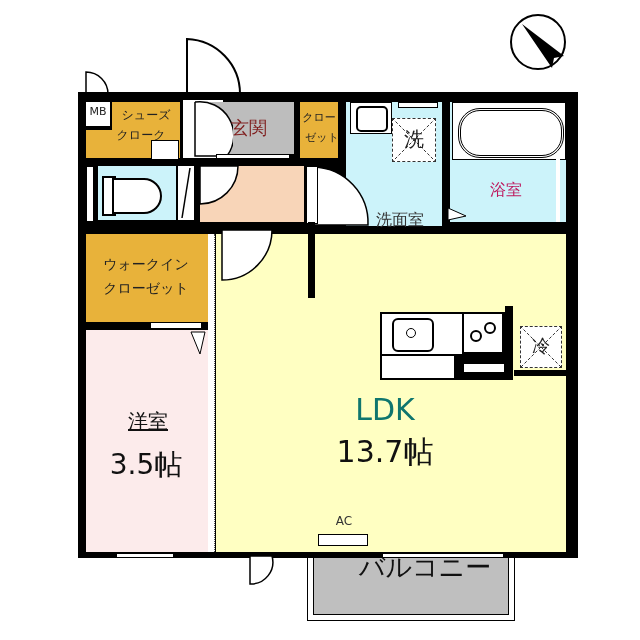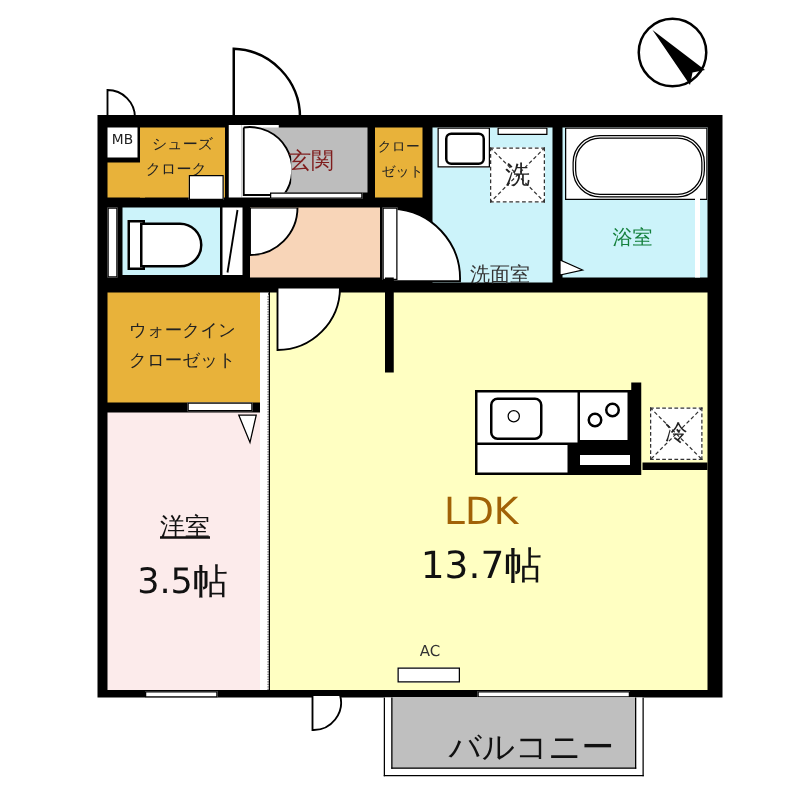--- a/index.html
+++ b/index.html
@@ -66,21 +66,21 @@
 <div class="lbl" style="left:392px;top:126px;width:44px;font-size:20px;color:#222;">洗</div>
 <div class="lbl" style="left:358px;top:180px;width:84px;font-size:16px;color:#333;margin-top:30px;">洗面室</div>
 <div class="win" style="left:398px;top:102px;width:40px;height:6px;"></div>
 <svg class="abs" style="left:310px;top:165px" width="60" height="62">
   <path d="M4 2 L4 60 L58 60 A56 56 0 0 0 4 2" fill="#fff" stroke="#000" stroke-width="1.5"></path>
 </svg>
 
 <div class="room" style="left:450px;top:102px;width:116px;height:120px;background:#CCF3FA;"></div>
 <div class="room" style="left:452px;top:102px;width:112px;height:56px;background:#fff;border:1px solid #000;"></div>
 <div class="room" style="left:458px;top:108px;width:100px;height:44px;background:#fff;border:3px double #000;border-radius:22px;"></div>
-<div class="lbl" style="left:466px;top:180px;width:80px;font-size:16px;color:#15803d;">浴室</div>
+<div class="lbl" style="left:466px;top:180px;width:80px;font-size:16px;color:#be185d;">浴室</div>
 <svg class="abs" style="left:446px;top:206px" width="22" height="18">
   <polygon points="2,2 2,14 20,10" fill="#fff" stroke="#000" stroke-width="1"></polygon>
 </svg>
 <div class="win" style="left:556px;top:158px;width:4px;height:64px;border:none;background:#fff;"></div>
 
 <div class="room" style="left:98px;top:166px;width:78px;height:54px;background:#CCF3FA;"></div>
 <div class="room" style="left:86px;top:166px;width:6px;height:54px;background:#fff;border:1px solid #000;"></div>
 <div class="room" style="left:102px;top:176px;width:10px;height:36px;background:#fff;border:2px solid #000;"></div>
 <div class="room" style="left:112px;top:178px;width:46px;height:32px;background:#fff;border:2px solid #000;border-radius:0 18px 18px 0;"></div>
 <div class="room" style="left:178px;top:166px;width:16px;height:54px;background:#fff;"></div>
@@ -105,21 +105,21 @@
 </svg>
 <div class="lbl" style="left:100px;top:408px;width:96px;font-size:20px;color:#111;text-decoration:underline;">洋室</div>
 <div class="lbl" style="left:96px;top:446px;width:100px;font-size:28px;color:#111;">3.5帖</div>
 <div class="room" style="left:208px;top:234px;width:6px;height:318px;background:#fff;border-right:1px dotted #555;"></div>
 
 <div class="room" style="left:216px;top:234px;width:350px;height:318px;background:#FFFFC2;"></div>
 <svg class="abs" style="left:220px;top:226px" width="56" height="58">
   <path d="M2 4 L52 4 A50 50 0 0 1 2 54 Z" fill="#fff" stroke="#000" stroke-width="1.5"></path>
 </svg>
 <div class="wall" style="left:308px;top:222px;width:7px;height:76px;"></div>
-<div class="lbl" style="left:330px;top:392px;width:110px;font-size:30px;color:#a16207;">LDK</div>
+<div class="lbl" style="left:330px;top:392px;width:110px;font-size:30px;color:#0f766e;">LDK</div>
 <div class="lbl" style="left:320px;top:432px;width:130px;font-size:30px;color:#111;">13.7帖</div>
 
 <div class="room" style="left:380px;top:312px;width:128px;height:68px;background:#000;"></div>
 <div class="room" style="left:382px;top:314px;width:80px;height:40px;background:#fff;"></div>
 <div class="room" style="left:392px;top:318px;width:38px;height:30px;background:#fff;border:2px solid #000;border-radius:6px;"></div>
 <div class="room" style="left:406px;top:328px;width:8px;height:8px;border:1.5px solid #000;border-radius:50%;"></div>
 <div class="room" style="left:464px;top:314px;width:38px;height:38px;background:#fff;"></div>
 <svg class="abs" style="left:464px;top:314px" width="38" height="38">
   <circle cx="12" cy="22" r="5" fill="#fff" stroke="#000" stroke-width="2"></circle>
   <circle cx="26" cy="14" r="5" fill="#fff" stroke="#000" stroke-width="2"></circle>
@@ -140,13 +140,13 @@
 <div class="win" style="left:318px;top:534px;width:50px;height:12px;"></div>
 
 <div class="win" style="left:116px;top:553px;width:58px;height:5px;"></div>
 <div class="win" style="left:382px;top:553px;width:122px;height:5px;"></div>
 <svg class="abs" style="left:248px;top:552px" width="26" height="34">
   <path d="M2 4 L2 32 A22 22 0 0 0 24 4 Z" fill="#fff" stroke="#000" stroke-width="1.5"></path>
 </svg>
 
 <div class="room" style="left:307px;top:558px;width:206px;height:62px;background:#fff;border:1.5px solid #000;border-top:none;"></div>
 <div class="room" style="left:313px;top:558px;width:194px;height:56px;background:#BFBFBF;border:1.5px solid #000;border-top:none;"></div>
-<div class="lbl" style="left:313px;top:580px;width:224px;font-size:26px;color:#111;">バルコニー</div>
+<div class="lbl" style="left:313px;top:550px;width:224px;font-size:26px;color:#111;">バルコニー</div>
 
 </body></html>

